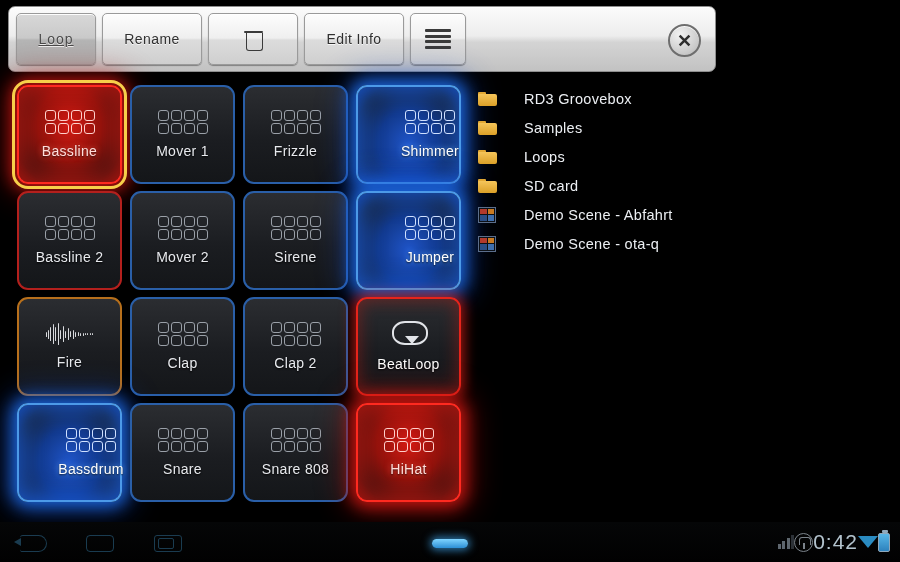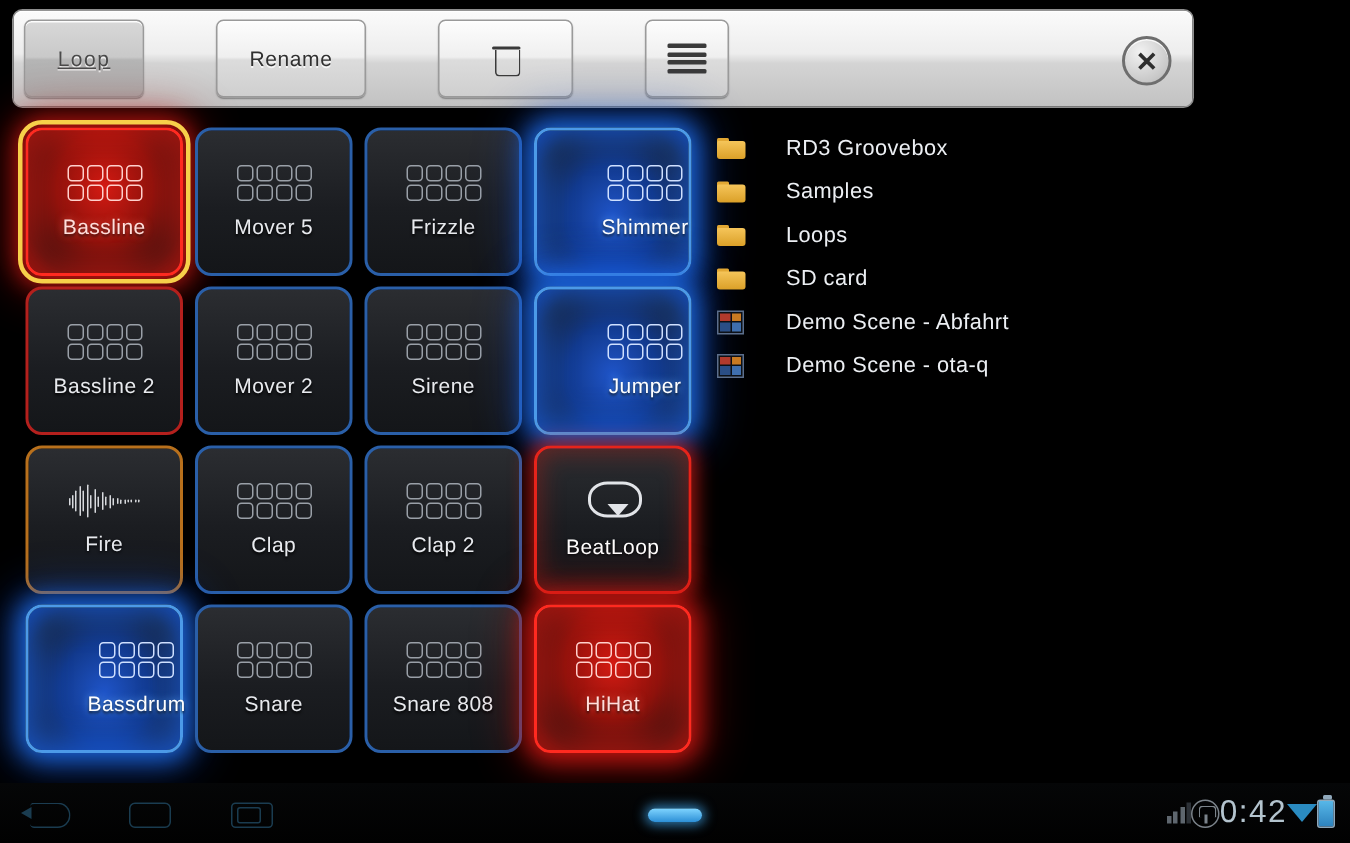--- a/index.html
+++ b/index.html
@@ -18,30 +18,29 @@
     height: 562px;
     background: #000;
     overflow: hidden;
   }
 
   
   #toolbar {
     position: absolute;
     left: 8px;
     top: 6px;
-    width: 788px;
+    width: 708px;
     height: 66px;
     background: linear-gradient(180deg, #fbfbfb 0%, #ededed 45%, #d4d4d4 55%, #c2c2c2 100%);
     border-radius: 7px;
     border: 1px solid #8e8e8e;
     box-shadow: 0 1px 3px rgba(0,0,0,.8), inset 0 1px 0 rgba(255,255,255,.9);
     display: flex;
     align-items: center;
     padding: 0 7px;
-    gap: 42px;
   }
 
   .tb-btn {
     height: 52px;
     margin-right: 6px;
     border: 1px solid #9a9a9a;
     border-radius: 5px;
     background: linear-gradient(180deg, #fdfdfd 0%, #efefef 48%, #dcdcdc 52%, #cfcfcf 100%);
     box-shadow: inset 0 1px 0 rgba(255,255,255,.95), 0 1px 1px rgba(0,0,0,.35);
     color: #303030;
@@ -324,20 +323,23 @@
     </div>
 
     <div class="tb-btn w-rename">
       <span class="lbl">Rename</span>
     </div>
 
     <div class="tb-btn w-trash">
       <span class="trash-ico"></span>
     </div>
 
+    <div class="tb-btn w-edit">
+      <span class="lbl">Edit Info</span>
+    </div>
 
     <div class="tb-btn w-menu">
       <span class="hamb">
         <i></i>
           <i></i>
           <i></i>
           <i></i>
       </span>
     </div>
 
@@ -364,21 +366,21 @@
         <span class="seq-ico">
           <span></span>
           <span></span>
           <span></span>
           <span></span>
           <span></span>
           <span></span>
           <span></span>
           <span></span>
         </span>
-        <span class="pad-label">Mover 5</span>
+        <span class="pad-label">Mover 1</span>
       </div>
       <div class="pad b-blue ">
         <span class="seq-ico">
           <span></span>
           <span></span>
           <span></span>
           <span></span>
           <span></span>
           <span></span>
           <span></span>

